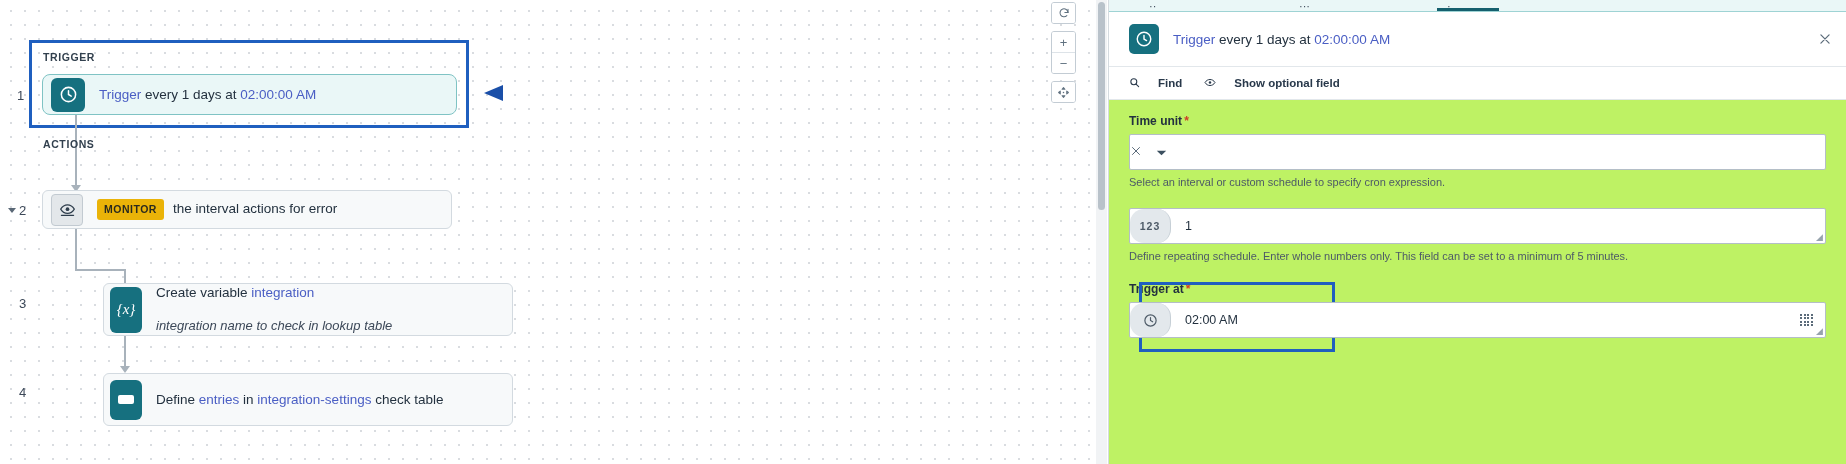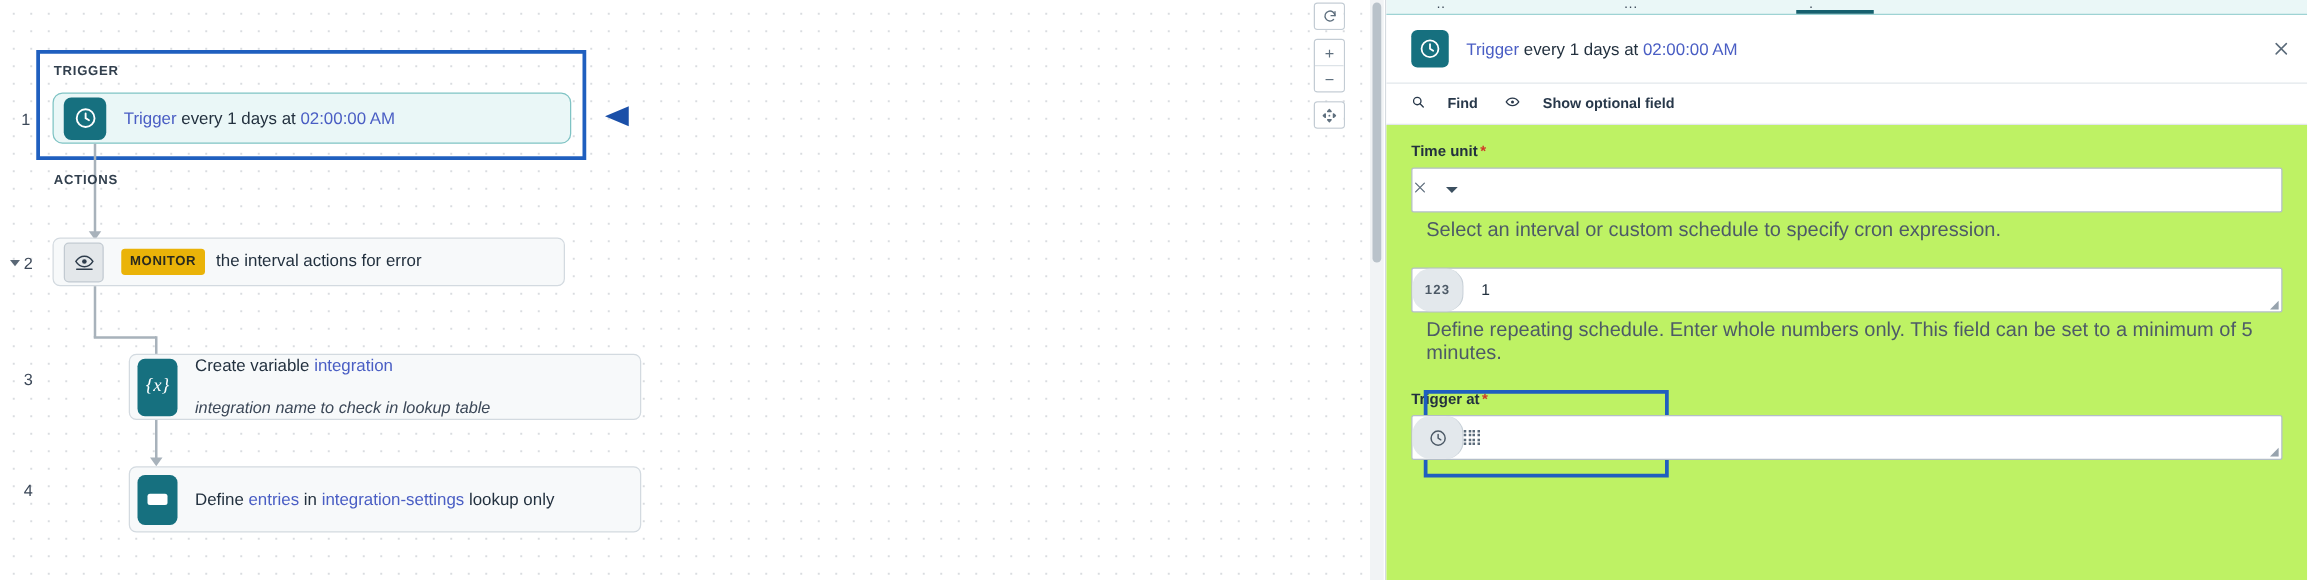--- a/index.html
+++ b/index.html
@@ -271,24 +271,23 @@
     box-sizing: border-box;
   }
   .field-label {
     font-size: 12px;
     font-weight: bold;
     color: #23313f;
     margin-bottom: 6px;
   }
   .req { color: #cf3b28; margin-left: 2px; }
   .field-help {
-    font-size: 16px;
+    font-size: 11px;
     color: #4d5a67;
     margin-top: 6px;
-    margin-left: 12px;
   }
   .field-block { margin-bottom: 20px; }
 
   .input-row {
     display: flex;
     align-items: stretch;
     background: #ffffff;
     border: 1px solid #b4bec7;
     border-radius: 2px;
     height: 34px;
@@ -427,21 +426,21 @@
     <div class="conn conn-v" style="left:124px; top:336px; height:32px;"></div>
     <div class="arrow-down" style="left:120px; top:366px;"></div>
 
     <div class="step-num" style="left:19px; top:386px;">4</div>
 
     <div class="card" style="left:103px; top:373px; width:410px; height:53px;">
       <div class="card-icon" style="width:32px;height:40px;border-radius:6px;margin-left:6px;">
         <span style="display:block;width:16px;height:9px;background:#ffffff;border-radius:2px;"></span>
       </div>
       <div class="card-text">
-        <span>Define </span><span class="accent">entries</span><span> in </span><span class="accent">integration-settings</span><span> lookup only</span>
+        <span>Define </span><span class="accent">entries</span><span> in </span><span class="accent">integration-settings</span><span> check table</span>
       </div>
     </div>
 
     <svg class="ann-arrow" style="left:480px; top:80px;" width="165" height="30">
       <defs>
         <linearGradient id="agrad" x1="0" y1="0" x2="1" y2="0">
           <stop offset="0" stop-color="#1a4fa8"></stop>
           <stop offset="1" stop-color="#2f6fd0"></stop>
         </linearGradient>
       </defs>
@@ -565,20 +564,21 @@
         <div class="field-label">
           <span>Trigger at</span><span class="req">*</span>
         </div>
         <div class="input-row">
           <div class="input-prefix icon-prefix">
             <svg width="15" height="15" viewBox="0 0 24 24" fill="none" stroke="#4d5a67" stroke-width="1.9">
               <circle cx="12" cy="12" r="9"></circle>
               <path d="M12 7.2V12l3.4 2.1" stroke-linecap="round"></path>
             </svg>
           </div>
+          <div class="input-value">02:00 AM</div>
           <div class="input-adorn">
             <span class="grid-icon-dots">
               <i></i>
                 <i></i>
                 <i></i>
                 <i></i>
               <i></i>
                 <i></i>
                 <i></i>
                 <i></i>

